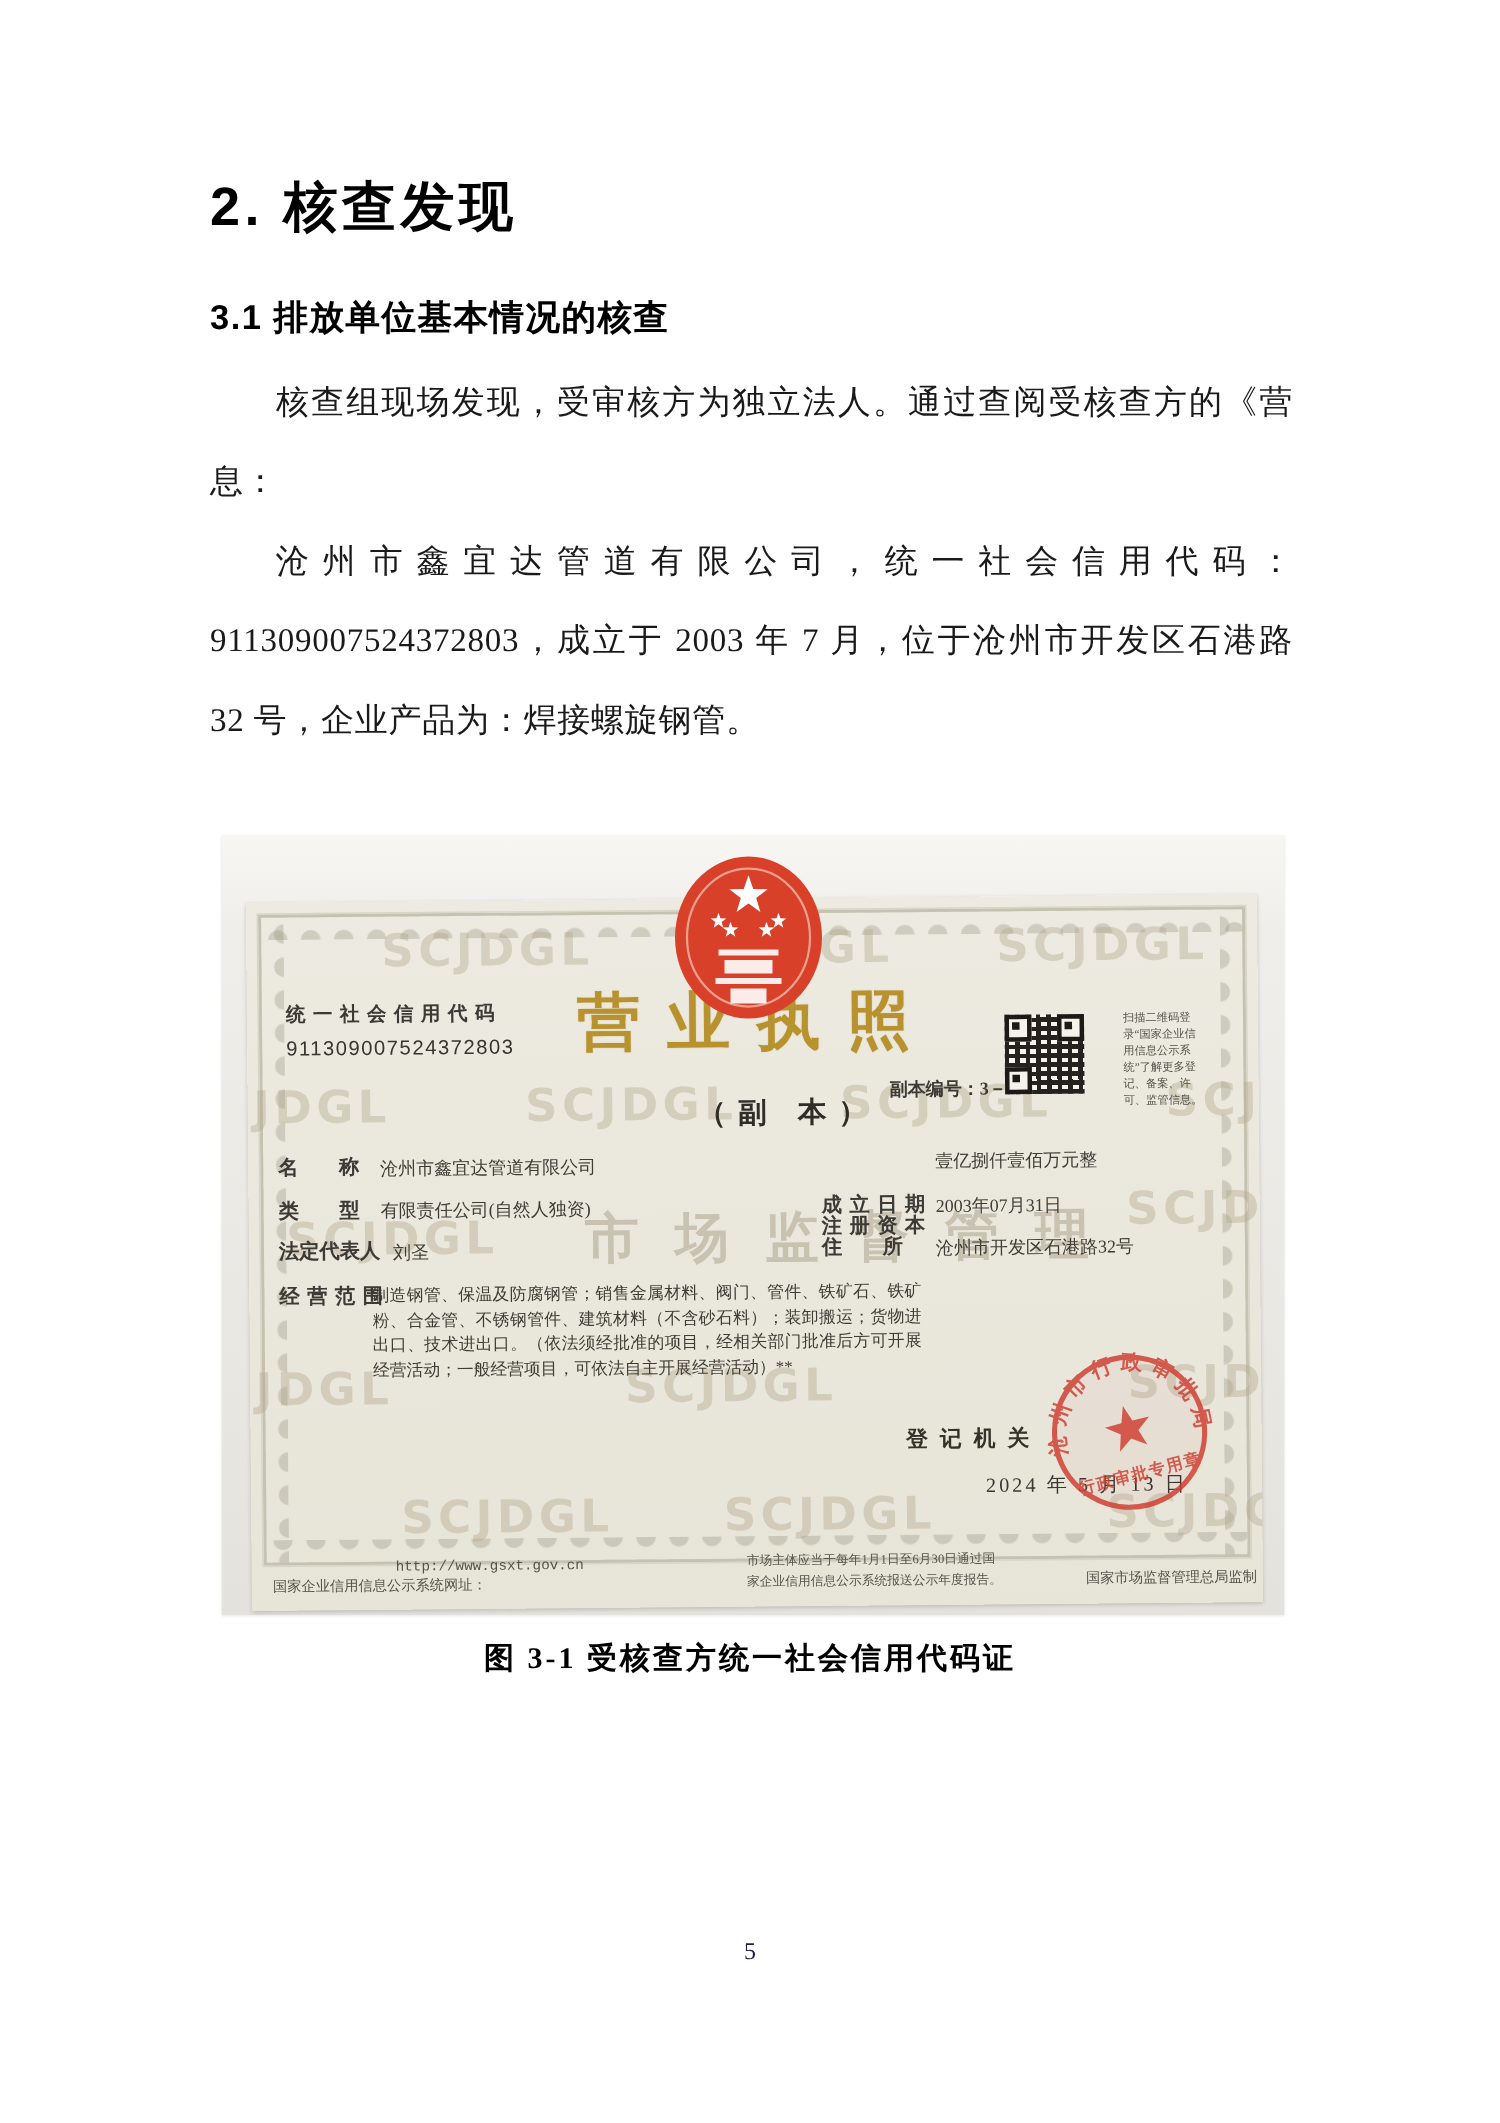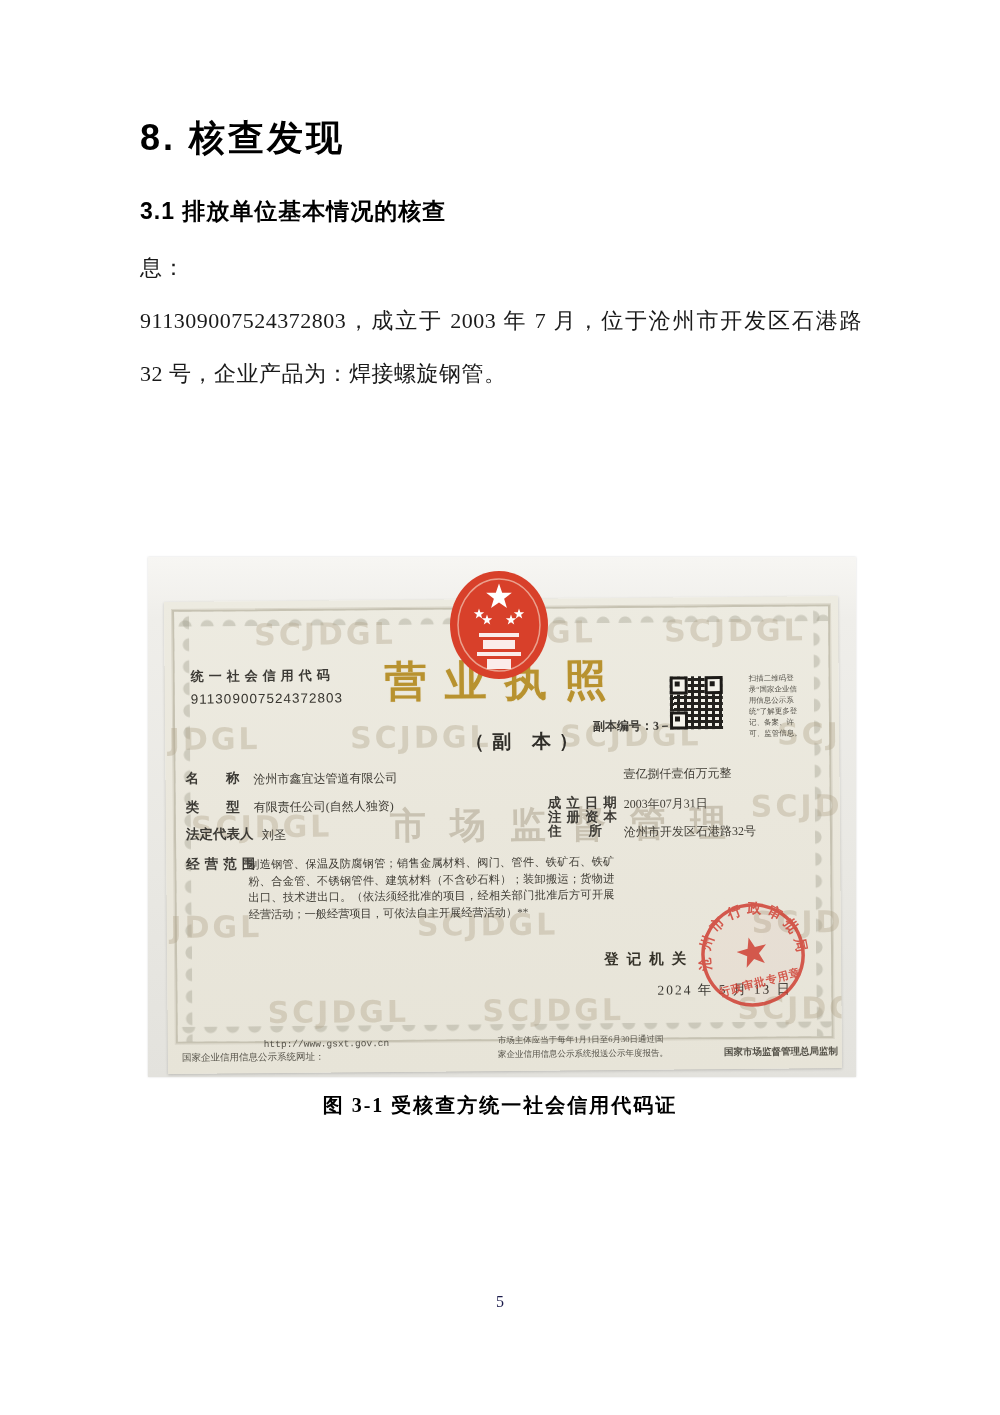--- a/index.html
+++ b/index.html
@@ -77,25 +77,27 @@
 
   .cfoot{position:absolute;font-size:9.5px;color:#56534a;white-space:nowrap;}
 
   .caption{left:0;top:1092px;width:1000px;text-align:center;font-size:20px;
            font-weight:600;letter-spacing:2px;color:#000;}
   .pageno{left:0;top:1293px;width:1000px;text-align:center;font-size:16px;color:#1a1a4a;}
 </style>
 </head>
 <body>
 
-<div class="abs h1">8. 核查发现</div>
+<div class="abs h1">2. 核查发现</div>
 <div class="abs h2">3.1 排放单位基本情况的核查</div>
 
 <div class="abs bodyblock">
+  <div class="line full indent">核查组现场发现，受审核方为独立法人。通过查阅受核查方的《营</div>
   <div class="line">息：</div>
+  <div class="line full indent">沧州市鑫宜达管道有限公司，统一社会信用代码：</div>
   <div class="line full">911309007524372803，成立于 2003 年 7 月，位于沧州市开发区石港路</div>
   <div class="line">32 号，企业产品为：焊接螺旋钢管。</div>
 </div>
 
 <div class="abs photo">
   <div class="cert">
     <div class="frame">
       <div class="scal t"></div>
       <div class="scal b"></div>
       <div class="scal l"></div>
@@ -164,21 +166,21 @@
         <textPath href="#stamparc" startOffset="14">沧州市行政审批局</textPath>
       </text>
       <polygon transform="translate(58,56) scale(1.6)" fill="#cf3a2e" points="0,-10 2.35,-3.24 9.51,-3.09 3.8,1.24 5.88,8.09 0,4 -5.88,8.09 -3.8,1.24 -9.51,-3.09 -2.35,-3.24"></polygon>
       <text x="58" y="90" text-anchor="middle" font-size="11" font-weight="bold" fill="#cf3a2e" letter-spacing="1">行政审批专用章</text>
     </svg>
 
     <span class="cfoot" style="left:96px;top:438px;font-family:'Liberation Mono',monospace;">http://www.gsxt.gov.cn</span>
     <span class="cfoot" style="left:14px;top:450px;">国家企业信用信息公示系统网址：</span>
     <span class="cfoot" style="left:330px;top:436px;font-size:8.5px;">市场主体应当于每年1月1日至6月30日通过国</span>
     <span class="cfoot" style="left:330px;top:450px;font-size:8.5px;">家企业信用信息公示系统报送公示年度报告。</span>
-    <span class="cfoot" style="left:556px;top:449px;font-weight:bold;">国家市场监督管理总局监制</span>
+    <span class="cfoot" style="left:556px;top:449px;">国家市场监督管理总局监制</span>
   </div>
 
   <svg class="abs emblem" viewBox="0 0 106 118">
     <ellipse cx="53" cy="58" rx="49" ry="54" fill="#d8402a"></ellipse>
     <ellipse cx="53" cy="58" rx="41" ry="46" fill="none" stroke="#f2c9b8" stroke-width="1.5" opacity=".7"></ellipse>
     <polygon transform="translate(53,30) scale(1.35)" fill="#fff" points="0,-10 2.35,-3.24 9.51,-3.09 3.8,1.24 5.88,8.09 0,4 -5.88,8.09 -3.8,1.24 -9.51,-3.09 -2.35,-3.24"></polygon>
     <polygon transform="translate(33,47) scale(.55)" fill="#fff" points="0,-10 2.35,-3.24 9.51,-3.09 3.8,1.24 5.88,8.09 0,4 -5.88,8.09 -3.8,1.24 -9.51,-3.09 -2.35,-3.24"></polygon>
     <polygon transform="translate(73,47) scale(.55)" fill="#fff" points="0,-10 2.35,-3.24 9.51,-3.09 3.8,1.24 5.88,8.09 0,4 -5.88,8.09 -3.8,1.24 -9.51,-3.09 -2.35,-3.24"></polygon>
     <polygon transform="translate(41,53) scale(.55)" fill="#fff" points="0,-10 2.35,-3.24 9.51,-3.09 3.8,1.24 5.88,8.09 0,4 -5.88,8.09 -3.8,1.24 -9.51,-3.09 -2.35,-3.24"></polygon>
     <polygon transform="translate(65,53) scale(.55)" fill="#fff" points="0,-10 2.35,-3.24 9.51,-3.09 3.8,1.24 5.88,8.09 0,4 -5.88,8.09 -3.8,1.24 -9.51,-3.09 -2.35,-3.24"></polygon>

